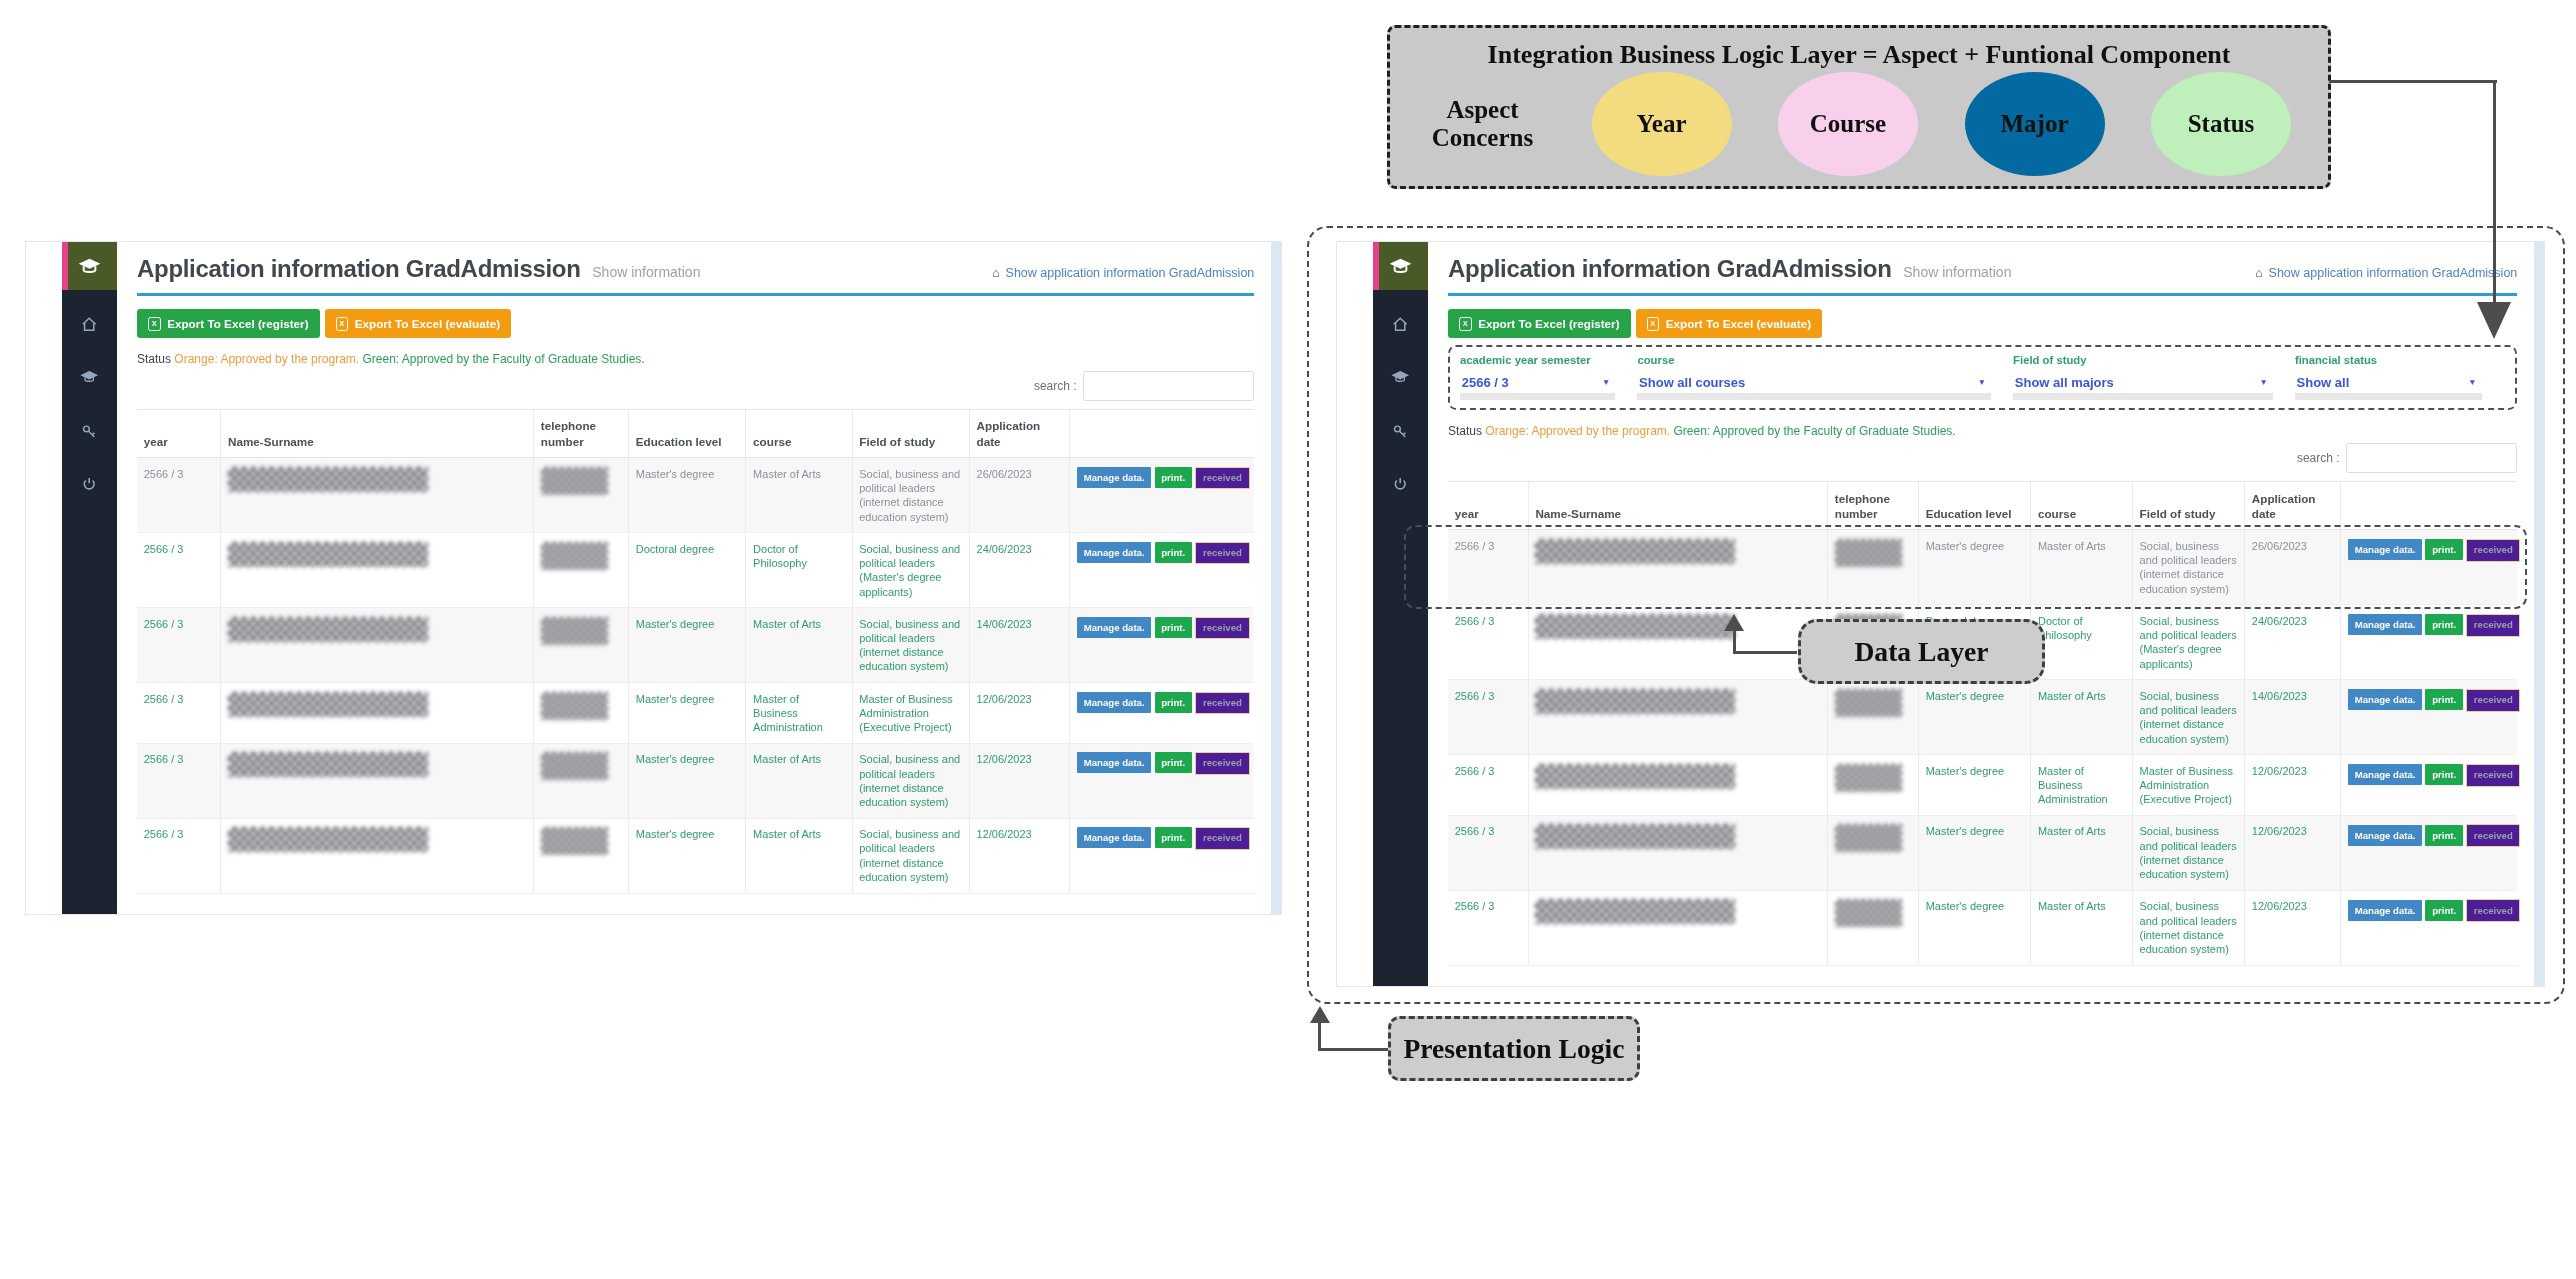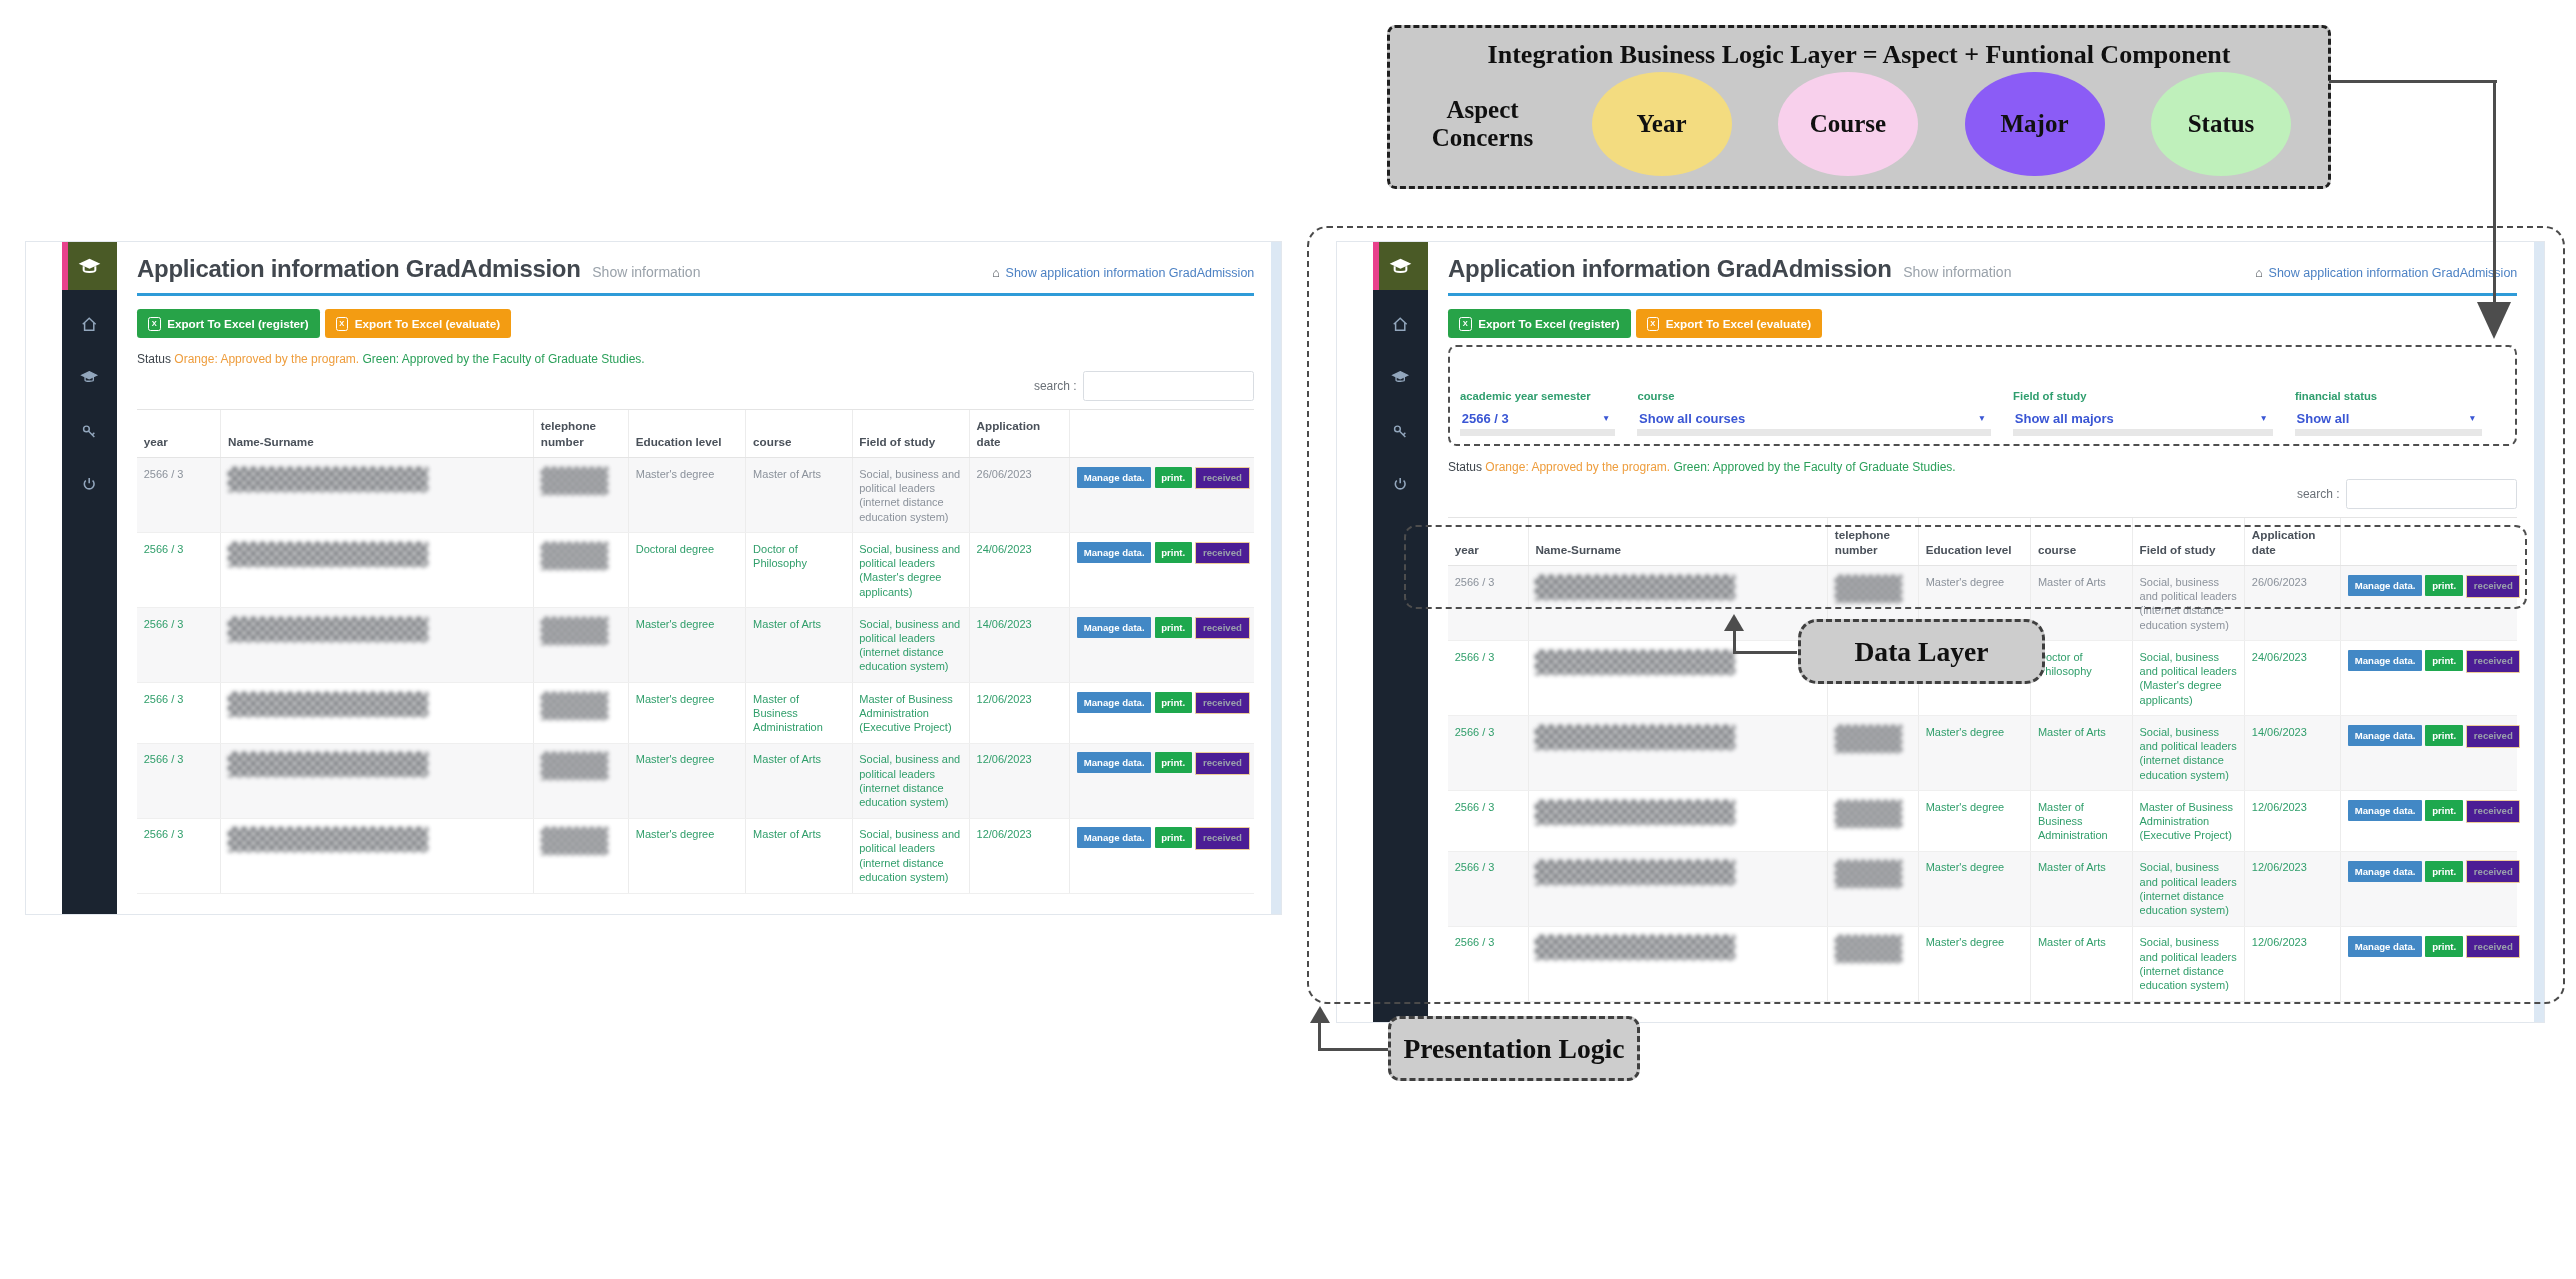--- a/index.html
+++ b/index.html
@@ -48,21 +48,21 @@
   .status-line .st-orange { color:#ee9d3d; }
   .status-line .st-green { color:#2ba05a; }
 
   .search-row { display:flex; justify-content:flex-end; align-items:center; gap:6.7px; margin:5px 0 8.4px 0; }
   .search-row label { font-size:12px; color:#6a7077; }
   .search-input { width:171px; height:30px; border:0.8px solid #d9dde2; border-radius:2.5px; background:#fff; }
 
   
   .filter-box { border:2.5px dashed #4f4f4f; border-radius:8.4px; margin:6.7px 0 8.4px 0;
     padding:6.7px 11.7px 8.4px 10px; display:flex; }
-  .filter { padding-right:22px;margin-top:36px; }
+  .filter { padding-right:22px; }
   .f1{ width:17%; } .f2{ width:36%; } .f3{ width:27%; } .f4{ width:20%; }
   .filter-label { font-size:11.3px; color:#2f9e6e; font-weight:600; }
   .filter-sel { margin-top:5.8px; border-bottom:7.5px solid #e7e7e7; padding:3.3px 5px 3.3px 1.7px;
     display:flex; justify-content:space-between; align-items:center; cursor:pointer; }
   .filter-val { font-size:13px; color:#3a56d4; font-weight:600; white-space:nowrap; }
   .chev { font-size:8.4px; color:#3a56d4; }
 
   
   table.app-table { width:100%; border-collapse:collapse; table-layout:fixed; }
   .app-table th {
@@ -543,21 +543,21 @@
   </div>
 
   <div id="presentation-border" style="left: 1307px; top: 226px; width: 1258px; height: 778px;"></div>
 
   <div class="logic-box">
     <div class="logic-title">Integration Business Logic Layer = Aspect + Funtional Component</div>
     <div class="aspect-row">
       <div class="aspect-label">Aspect Concerns</div>
       <div class="ellipse" style="background: rgb(243, 220, 128);">Year</div>
       <div class="ellipse" style="background: rgb(248, 208, 236);">Course</div>
-      <div class="ellipse" style="background: #8b5cf6;">Major</div>
+      <div class="ellipse" style="background: #0369a1;">Major</div>
       <div class="ellipse" style="background: rgb(191, 240, 187);">Status</div>
     </div>
   </div>
 
   <div class="conn" id="top-conn-h" style="left: 2329px; top: 80px; width: 168px; height: 3.3px;"></div>
   <div class="conn" id="top-conn-v" style="left: 2493px; top: 80px; width: 3.3px; height: 222px;"></div>
   <div class="arrowhead-down" id="top-conn-head" style="left: 2477px; top: 302px;"></div>
 
   <div class="dash-overlay" id="data-row-overlay" style="left: 1404px; top: 525px; width: 1123px; height: 84px;"></div>
   <div class="arrowhead-up" id="dl-head" style="left: 1724px; top: 614px;"></div>

